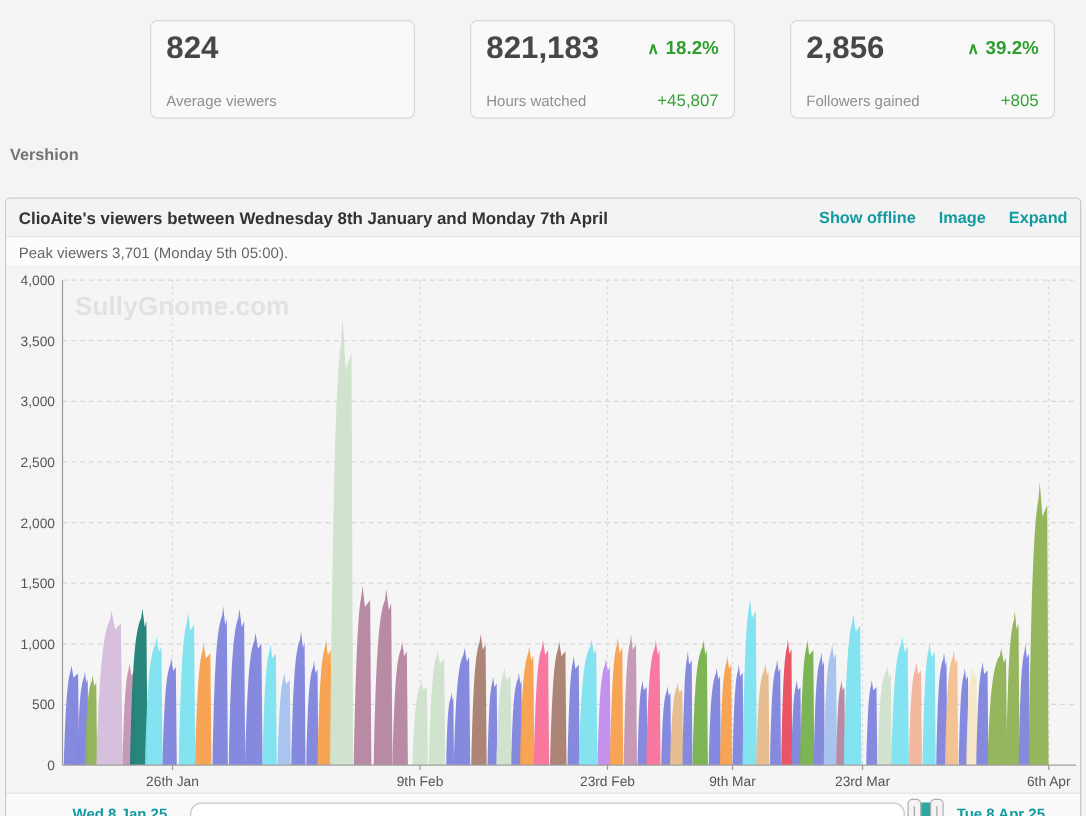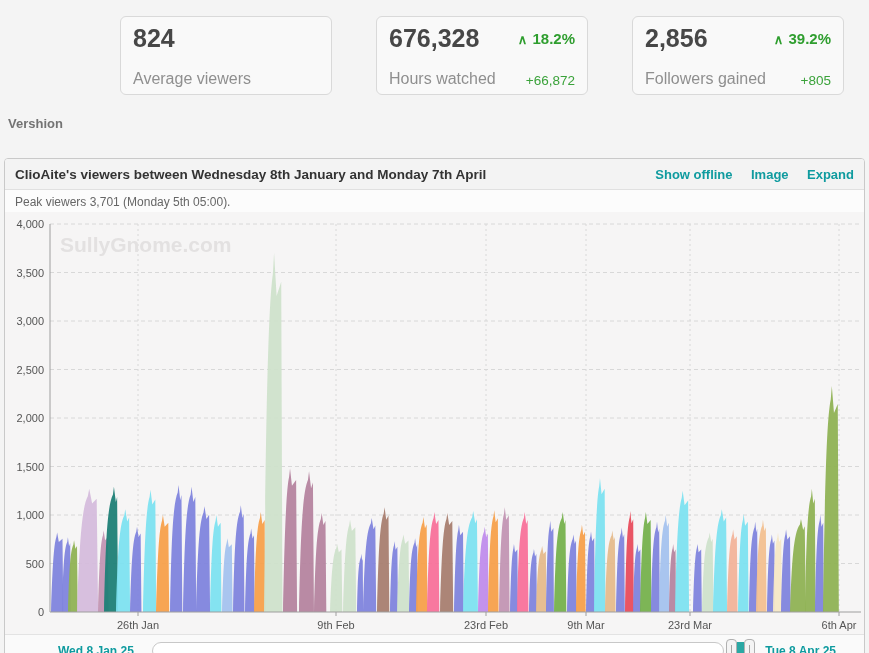--- a/index.html
+++ b/index.html
@@ -21,21 +21,21 @@
     background: #f9f9f9;
     border: 1px solid #d9d9d9;
     border-radius: 6px;
     padding: 8px 12px 6px 12px;
     display: flex;
     justify-content: space-between;
   }
   .stat-left { display: flex; flex-direction: column; justify-content: space-between; }
   .stat-right { display: flex; flex-direction: column; justify-content: space-between; align-items: flex-end; }
   .stat-value { font-size: 25px; font-weight: bold; color: #474747; line-height: 1.05; }
-  .stat-label { font-size: 16px; color: #8f8f8f; }
+  .stat-label { font-size: 12px; color: #8f8f8f; }
   .stat-percent { font-size: 15px; font-weight: bold; color: #2f9e2f; margin-top: 5px; }
   .stat-percent .caret { font-size: 13px; letter-spacing: 1px; }
   .stat-delta { font-size: 13.5px; color: #3aa23a; }
   
   .back-link {
     display: inline-block;
     margin: 21px 0 12px 8px;
     font-size: 13px;
     font-weight: bold;
     color: #737373;
@@ -124,26 +124,26 @@
 
 <div class="stats-row">
   <div class="stat-card">
     <div class="stat-left">
       <div class="stat-value">824</div>
       <div class="stat-label">Average viewers</div>
     </div>
   </div>
   <div class="stat-card">
     <div class="stat-left">
-      <div class="stat-value">676,328</div>
+      <div class="stat-value">821,183</div>
       <div class="stat-label">Hours watched</div>
     </div>
     <div class="stat-right">
       <div class="stat-percent"><span class="caret">∧</span> <span>18.2%</span></div>
-      <div class="stat-delta">+66,872</div>
+      <div class="stat-delta">+45,807</div>
     </div>
   </div>
   <div class="stat-card">
     <div class="stat-left">
       <div class="stat-value">2,856</div>
       <div class="stat-label">Followers gained</div>
     </div>
     <div class="stat-right">
       <div class="stat-percent"><span class="caret">∧</span> <span>39.2%</span></div>
       <div class="stat-delta">+805</div>

